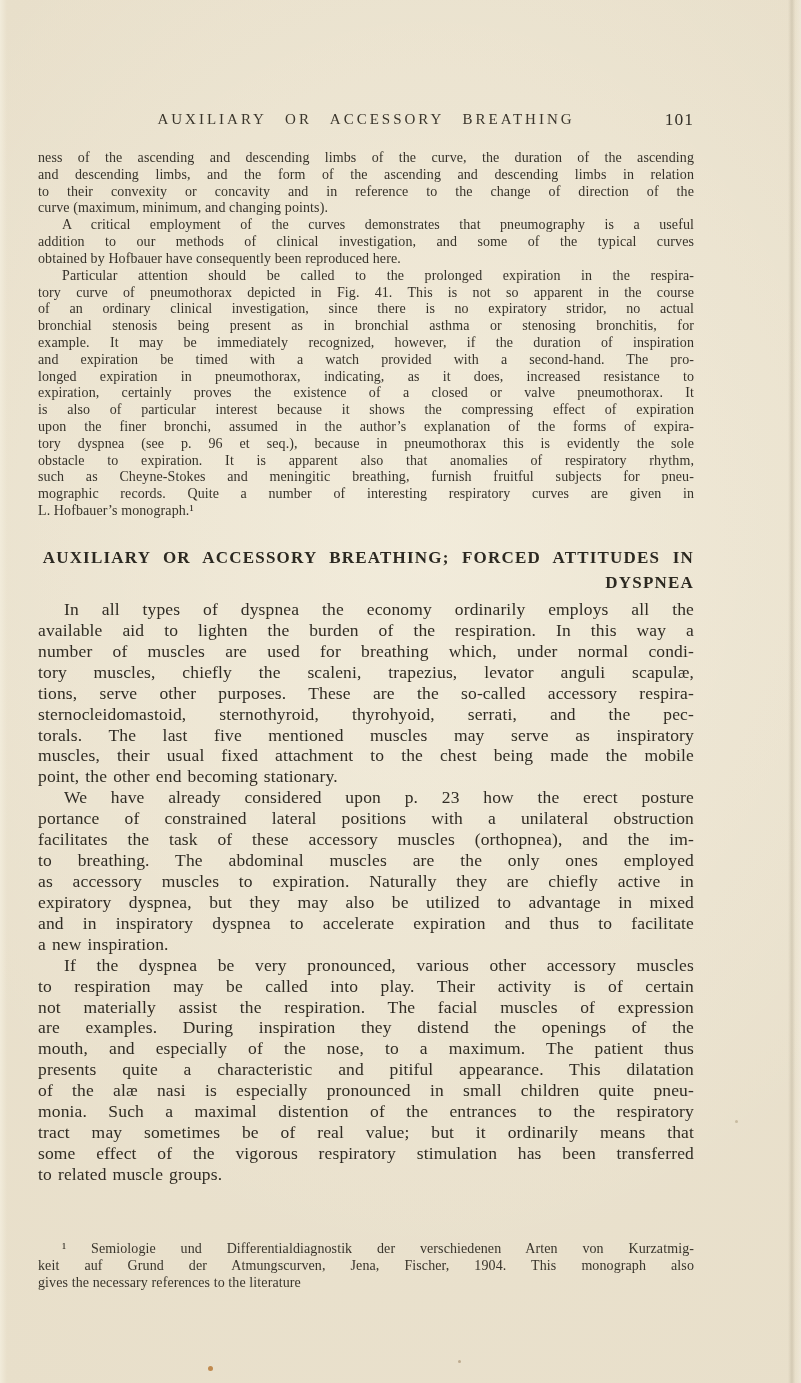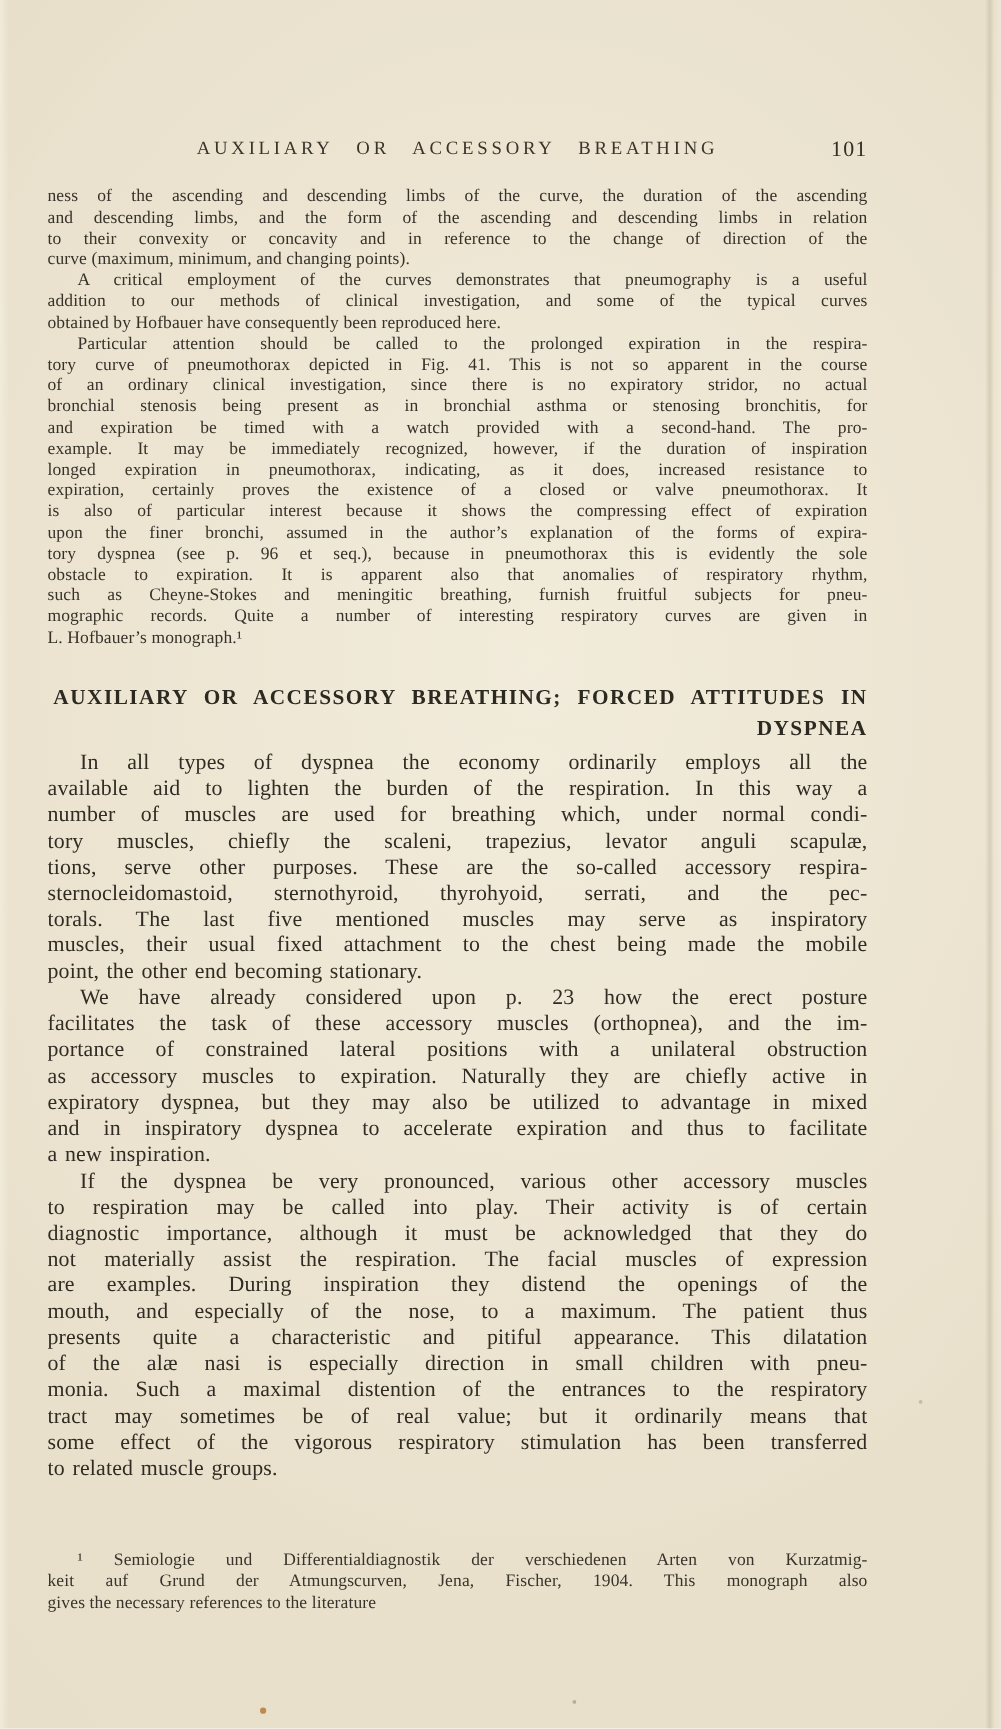--- a/index.html
+++ b/index.html
@@ -82,22 +82,22 @@
       <div class="line">and descending limbs, and the form of the ascending and descending limbs in relation</div>
       <div class="line">to their convexity or concavity and in reference to the change of direction of the</div>
       <div class="line last">curve (maximum, minimum, and changing points).</div>
       <div class="line indent">A critical employment of the curves demonstrates that pneumography is a useful</div>
       <div class="line">addition to our methods of clinical investigation, and some of the typical curves</div>
       <div class="line last">obtained by Hofbauer have consequently been reproduced here.</div>
       <div class="line indent">Particular attention should be called to the prolonged expiration in the respira-</div>
       <div class="line">tory curve of pneumothorax depicted in Fig. 41.  This is not so apparent in the course</div>
       <div class="line">of an ordinary clinical investigation, since there is no expiratory stridor, no actual</div>
       <div class="line">bronchial stenosis being present as in bronchial asthma or stenosing bronchitis, for</div>
+      <div class="line">example.  It may be immediately recognized, however, if the duration of inspiration</div>
       <div class="line">and expiration be timed with a watch provided with a second-hand.  The pro-</div>
-      <div class="line">example.  It may be immediately recognized, however, if the duration of inspiration</div>
       <div class="line">longed expiration in pneumothorax, indicating, as it does, increased resistance to</div>
       <div class="line">expiration, certainly proves the existence of a closed or valve pneumothorax.  It</div>
       <div class="line">is also of particular interest because it shows the compressing effect of expiration</div>
       <div class="line">upon the finer bronchi, assumed in the author’s explanation of the forms of expira-</div>
       <div class="line">tory dyspnea (see p. 96 et seq.), because in pneumothorax this is evidently the sole</div>
       <div class="line">obstacle to expiration.  It is apparent also that anomalies of respiratory rhythm,</div>
       <div class="line">such as Cheyne-Stokes and meningitic breathing, furnish fruitful subjects for pneu-</div>
       <div class="line">mographic records.  Quite a number of interesting respiratory curves are given in</div>
       <div class="line last">L. Hofbauer’s monograph.¹</div>
     </div>
@@ -111,34 +111,34 @@
       <div class="line indent">In all types of dyspnea the economy ordinarily employs all the</div>
       <div class="line">available aid to lighten the burden of the respiration.  In this way a</div>
       <div class="line">number of muscles are used for breathing which, under normal condi-</div>
       <div class="line">tory muscles, chiefly the scaleni, trapezius, levator anguli scapulæ,</div>
       <div class="line">tions, serve other purposes.  These are the so-called accessory respira-</div>
       <div class="line">sternocleidomastoid, sternothyroid, thyrohyoid, serrati, and the pec-</div>
       <div class="line">torals.  The last five mentioned muscles may serve as inspiratory</div>
       <div class="line">muscles, their usual fixed attachment to the chest being made the mobile</div>
       <div class="line last">point, the other end becoming stationary.</div>
       <div class="line indent">We have already considered upon p. 23 how the erect posture</div>
+      <div class="line">portance of constrained lateral positions with a unilateral obstruction</div>
       <div class="line">facilitates the task of these accessory muscles (orthopnea), and the im-</div>
-      <div class="line">portance of constrained lateral positions with a unilateral obstruction</div>
+      <div class="line">to breathing.  The abdominal muscles are the only ones employed</div>
       <div class="line">as accessory muscles to expiration.  Naturally they are chiefly active in</div>
       <div class="line">expiratory dyspnea, but they may also be utilized to advantage in mixed</div>
       <div class="line">and in inspiratory dyspnea to accelerate expiration and thus to facilitate</div>
       <div class="line last">a new inspiration.</div>
       <div class="line indent">If the dyspnea be very pronounced, various other accessory muscles</div>
       <div class="line">to respiration may be called into play.  Their activity is of certain</div>
-      <div class="line">diagnostic importance, although it must be acknowledged that they do</div>
       <div class="line">not materially assist the respiration.  The facial muscles of expression</div>
       <div class="line">are examples.  During inspiration they distend the openings of the</div>
       <div class="line">mouth, and especially of the nose, to a maximum.  The patient thus</div>
       <div class="line">presents quite a characteristic and pitiful appearance.  This dilatation</div>
-      <div class="line">of the alæ nasi is especially direction in small children with pneu-</div>
+      <div class="line">of the alæ nasi is especially pronounced in small children quite pneu-</div>
       <div class="line">monia.  Such a maximal distention of the entrances to the respiratory</div>
       <div class="line">tract may sometimes be of real value; but it ordinarily means that</div>
       <div class="line">some effect of the vigorous respiratory stimulation has been transferred</div>
       <div class="line last">to related muscle groups.</div>
     </div>
 
   <div class="textblock footnote">
       <div class="line indent">¹ Semiologie und Differentialdiagnostik der verschiedenen Arten von Kurzatmig-</div>
       <div class="line">keit auf Grund der Atmungscurven, Jena, Fischer, 1904.  This monograph also</div>
       <div class="line last">gives the necessary references to the literature</div>

